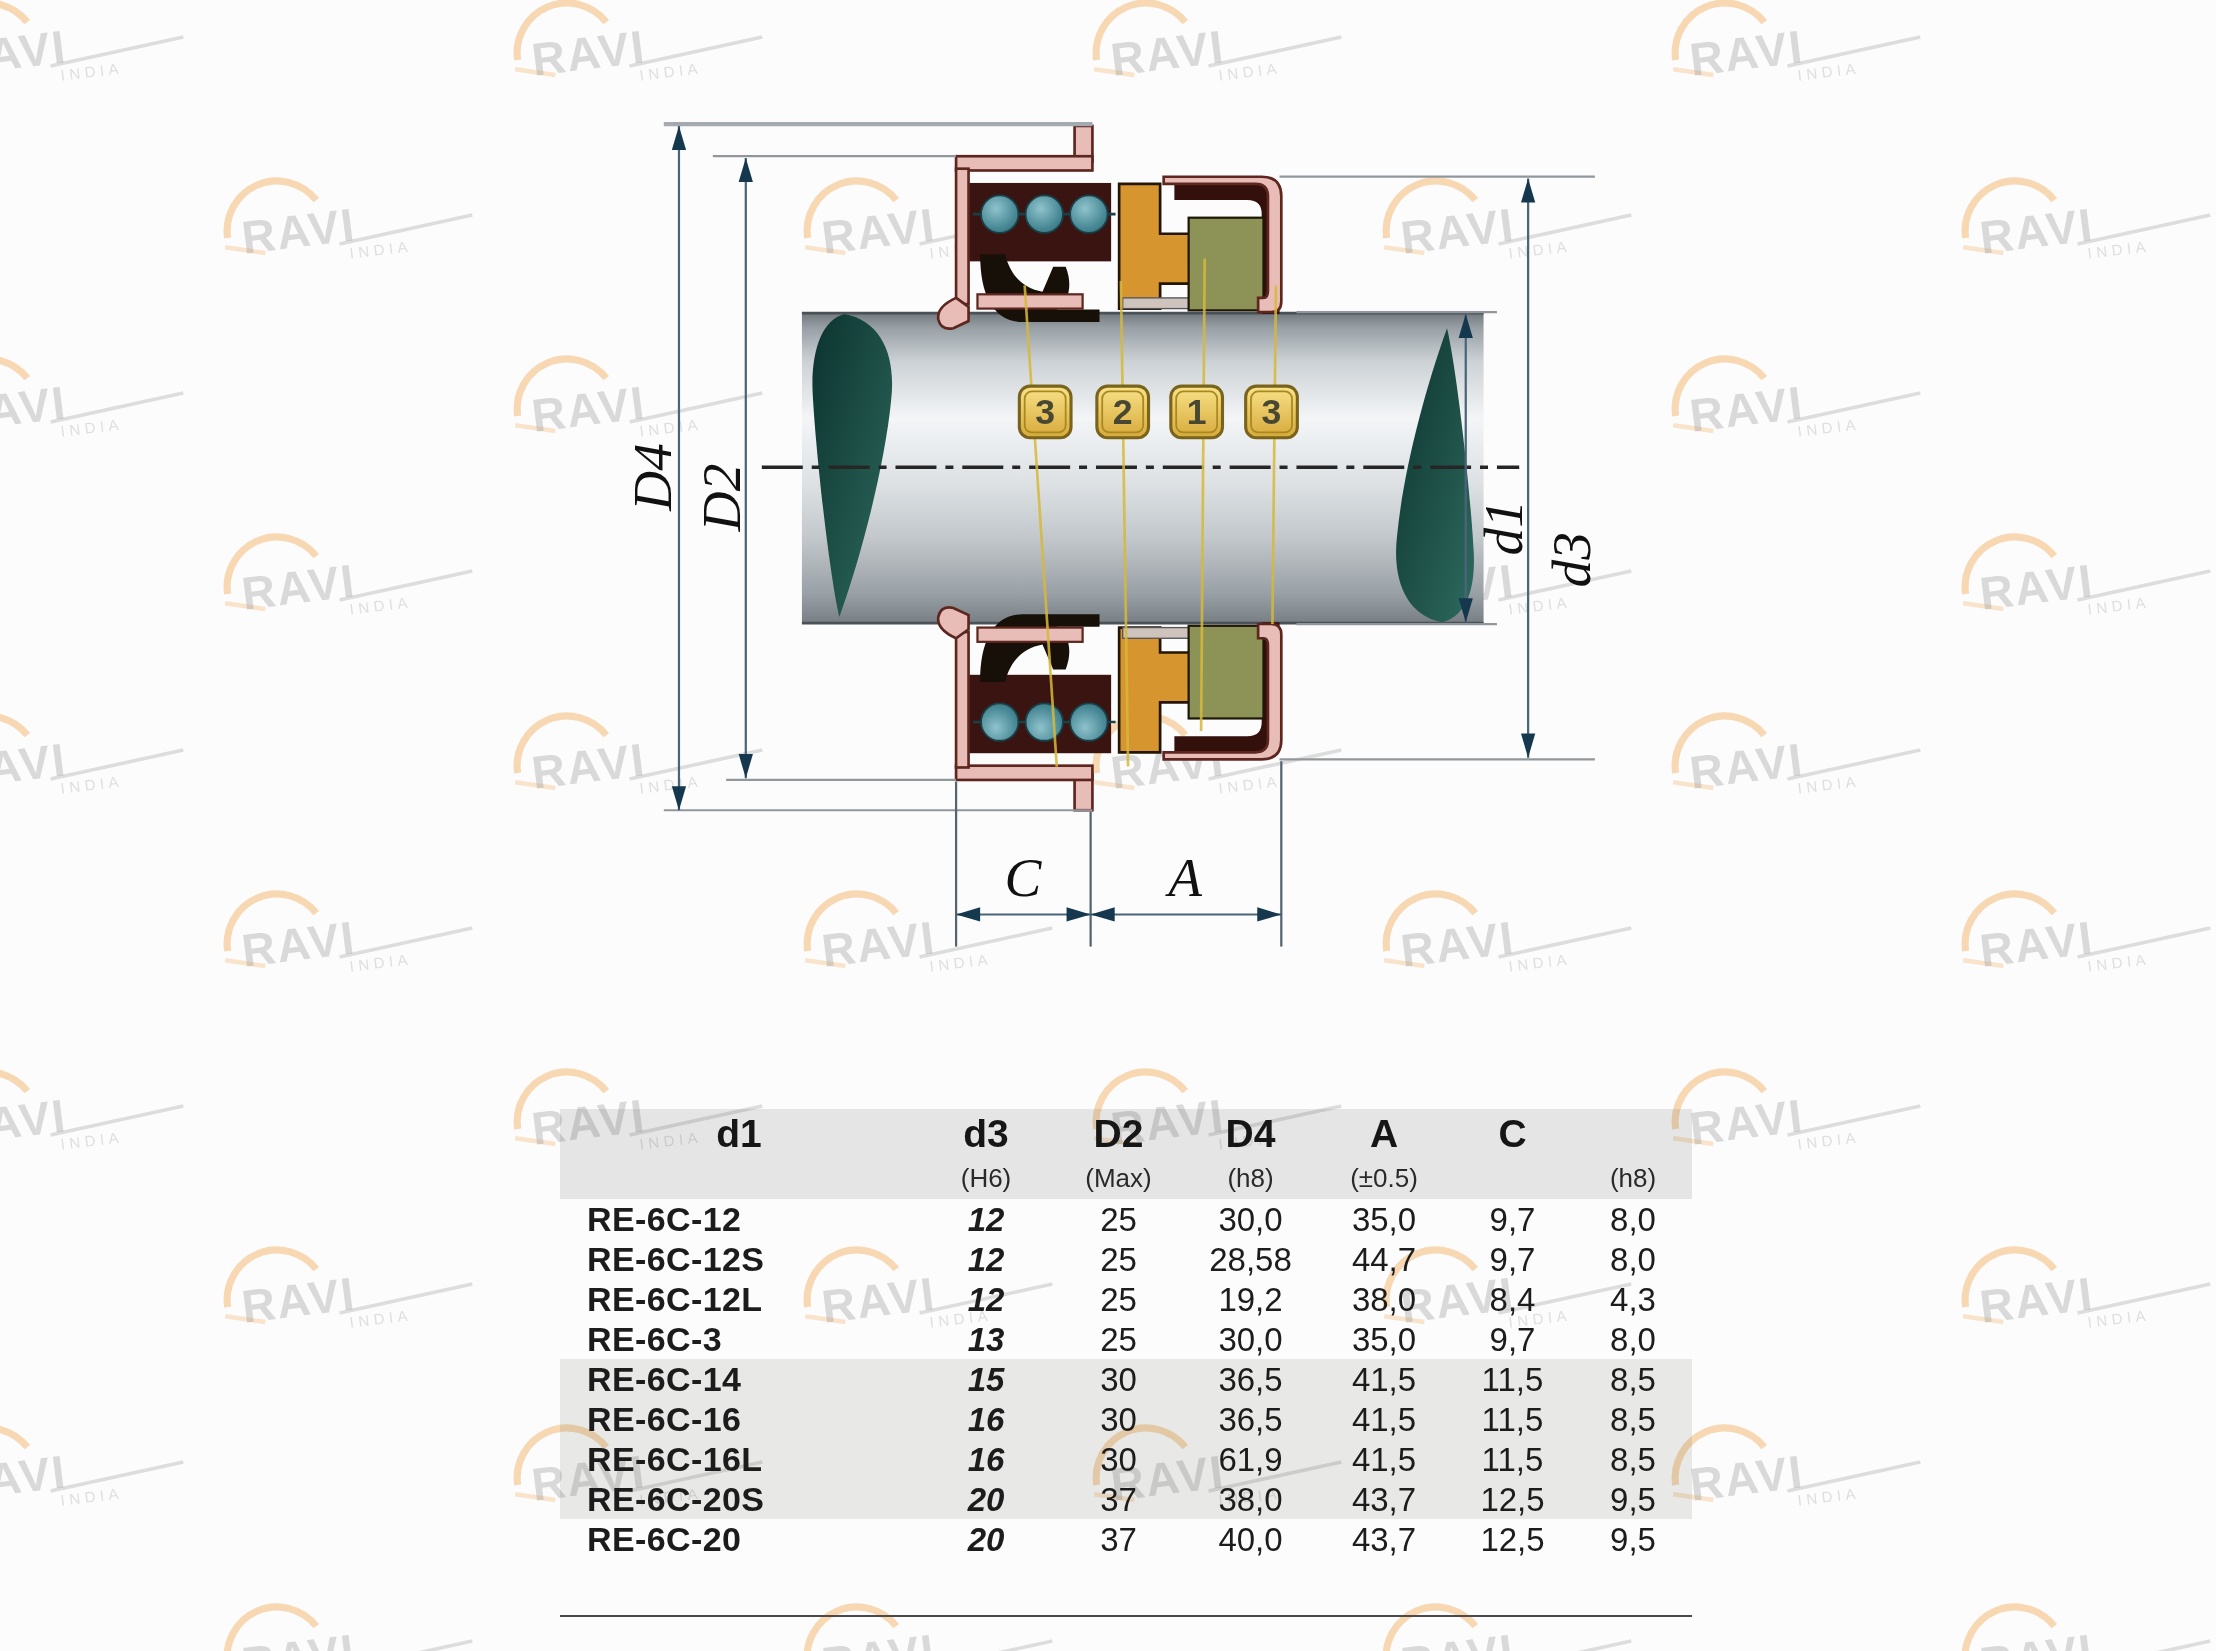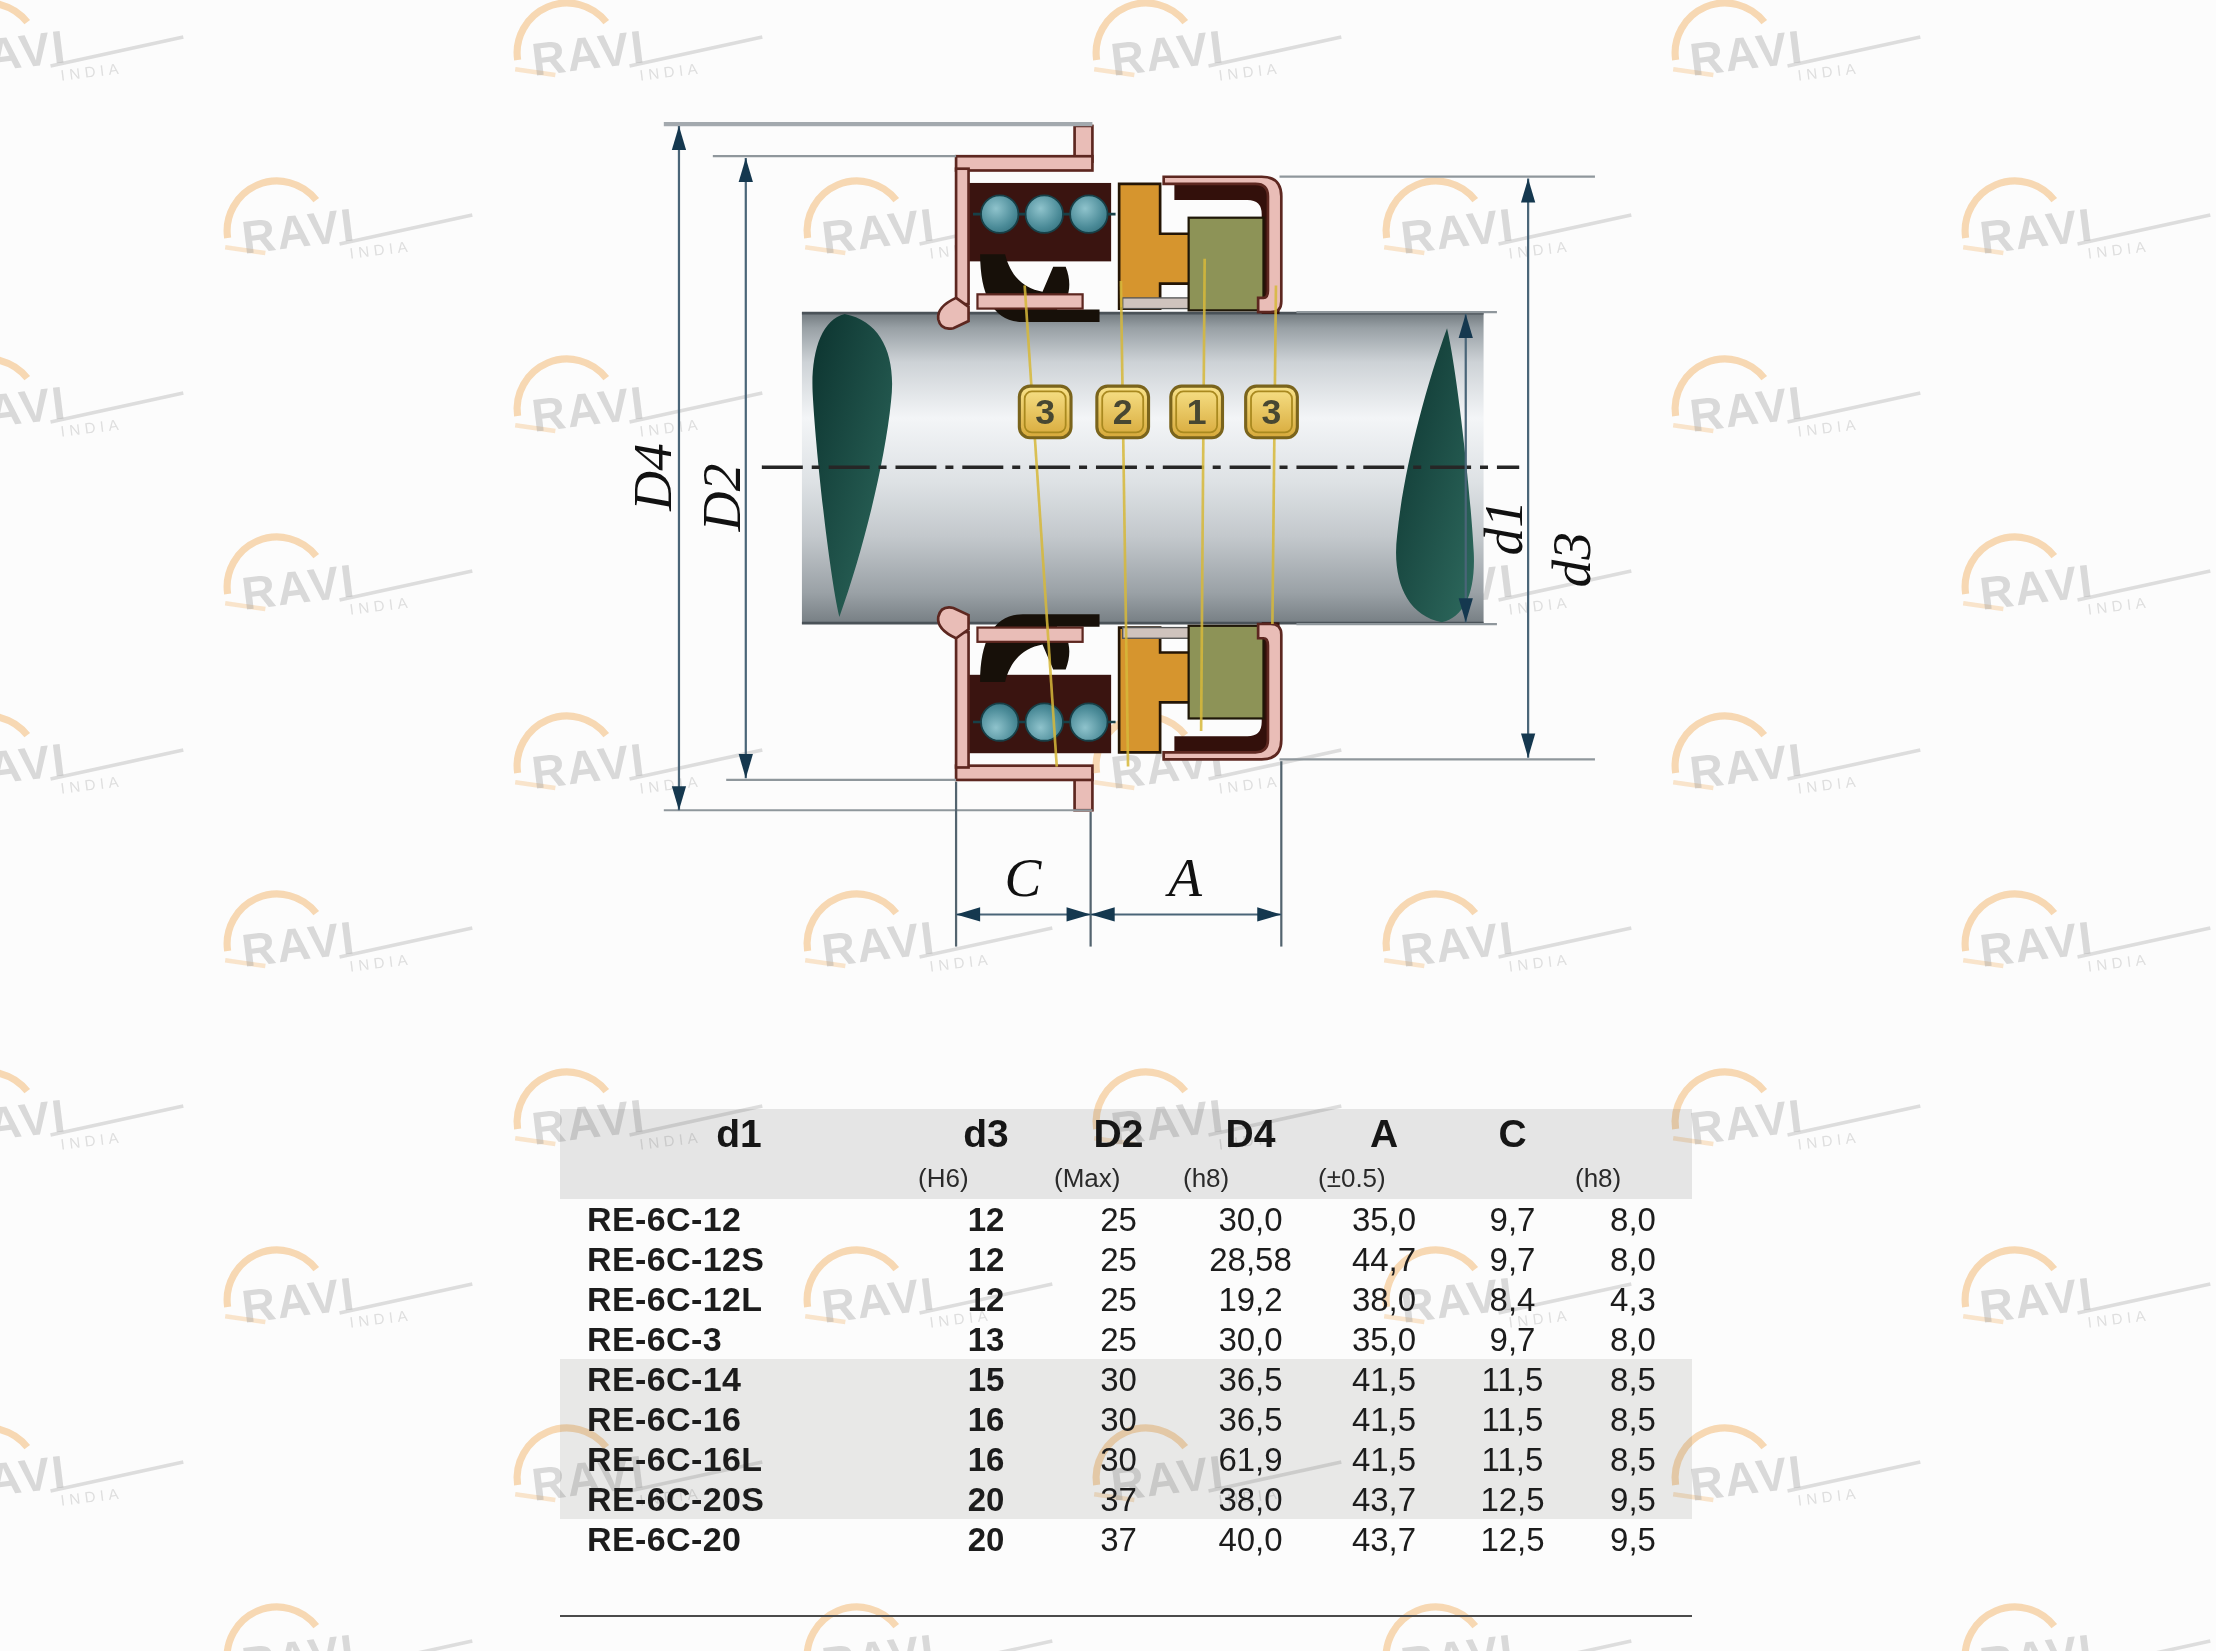--- a/index.html
+++ b/index.html
@@ -14,24 +14,24 @@
   #spec-table{position:absolute;left:560px;top:1109px;width:1132px;z-index:2;
               border-bottom:2.7px solid #4b4b4b;padding-bottom:56px;}
   .t-grid{display:grid;grid-template-columns:358px 136px 129px 135px 132px 125px 116px;align-items:center;}
   .t-headband{background:rgba(75,70,68,0.125);}
   .hrow{height:49px;}
   .srow{height:41px;}
   .drow{height:40px;}
   .band-b{background:rgba(75,70,68,0.11);}
   .cell{text-align:center;font-size:33px;color:#1c1c1c;line-height:1;}
   .cell.model{text-align:left;padding-left:27px;font-weight:bold;font-size:34px;letter-spacing:0.4px;}
-  .cell.bold{font-weight:bold;}
+  .cell.bold{font-weight:bold;font-style:italic;}
   .hcell{text-align:center;font-weight:bold;font-size:39px;color:#161616;}
   .hcell.title{text-align:left;padding-left:27px;}
-  .scell{text-align:left;font-size:26px;color:#2a2a2a;}
+  .scell{text-align:center;font-size:26px;color:#2a2a2a;}
 </style>
 </head>
 <body>
 
 <div id="stage">
   <div id="wm-layer">
       <div class="wm" style="left: -80px; top: -22px;"><svg width="267" height="107" viewBox="0 0 300 120" xmlns="http://www.w3.org/2000/svg">
           <path d="M18,76 A56,56 0 0 1 122,46" fill="none" stroke="rgba(238,153,51,0.45)" stroke-width="8"></path>
           <path d="M14,86 L58,98" stroke="rgba(238,153,51,0.30)" stroke-width="5"></path>
           <text x="34" y="96" font-family="Liberation Sans, sans-serif" font-weight="bold" font-size="52" letter-spacing="2" fill="rgba(125,125,125,0.35)">RAVI</text>

